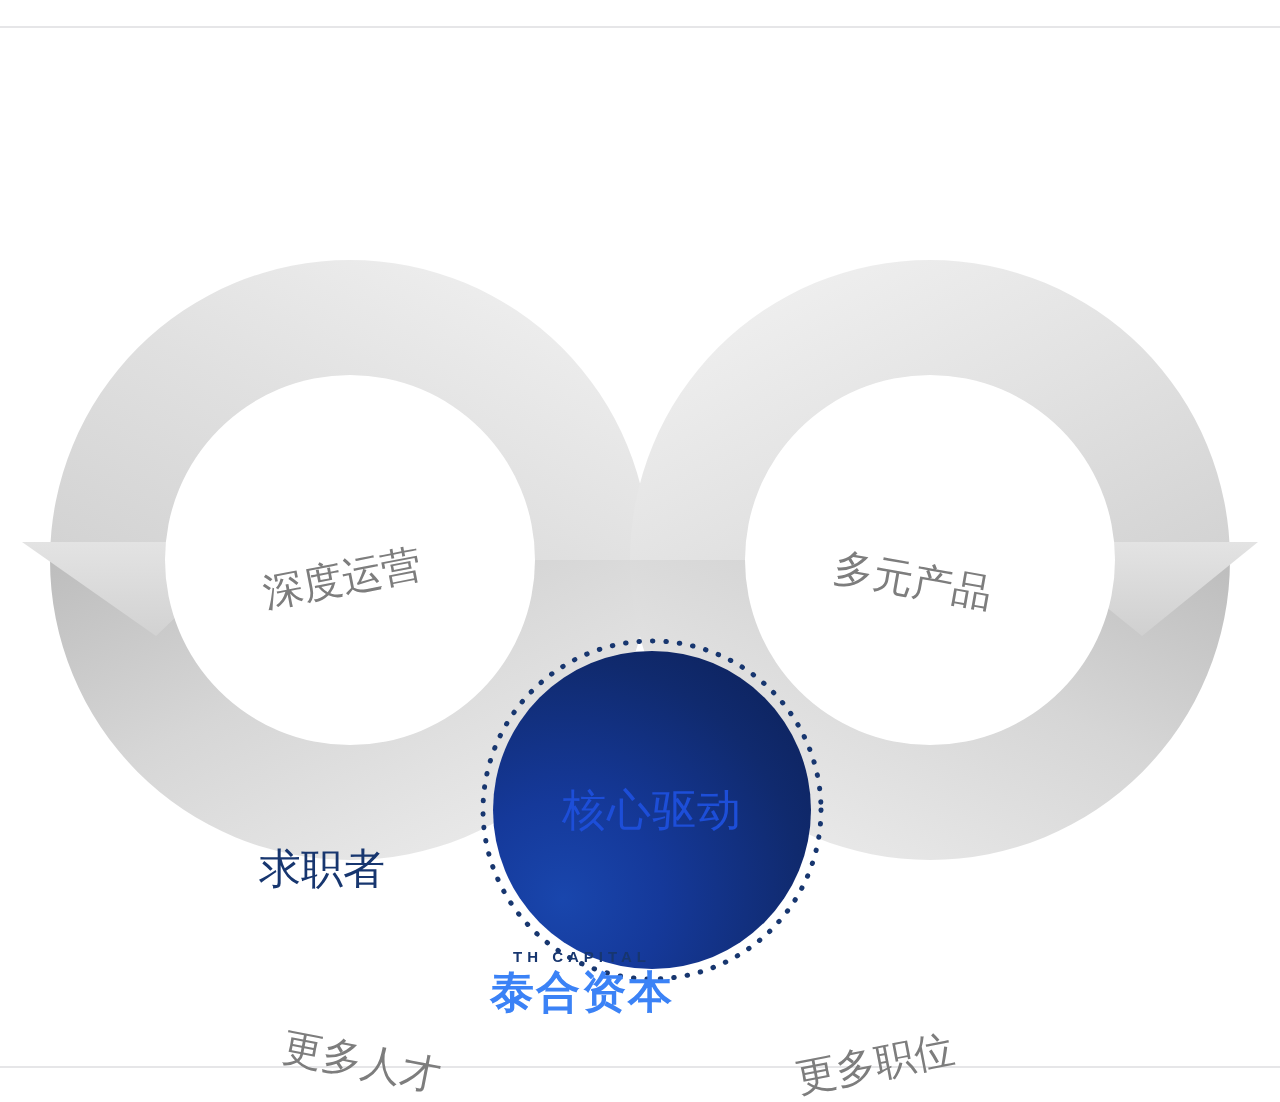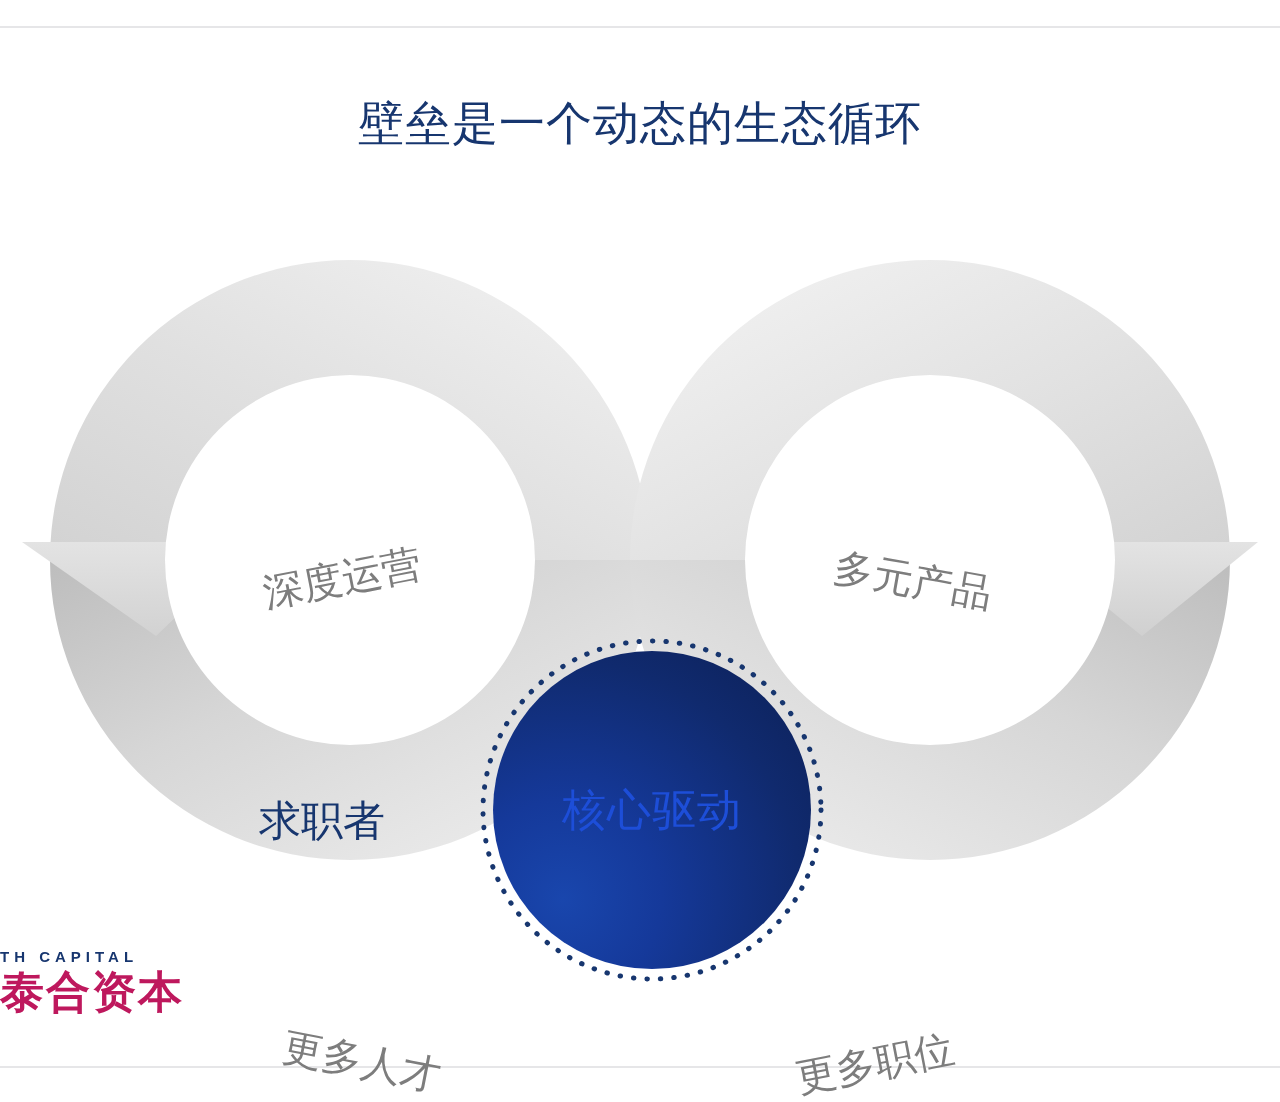--- a/index.html
+++ b/index.html
@@ -98,20 +98,21 @@
   .arc-label.br { left: 795px;  top: 790px;  transform: rotate(-11deg); }
 
   
   .inner-label {
     position: absolute;
     font-size: 42px;
     line-height: 50px;
     color: #17366f;
     white-space: nowrap;
     font-weight: 400;
+    margin-top: 48px;
   }
   .inner-label.jobseeker { left: 259px; top: 546px; }
   .inner-label.employer  { left: 833px; top: 546px; }
 
   
   .core-dotted {
     position: absolute;
     left: 477px;
     top: 385px;
     width: 350px;
@@ -141,46 +142,46 @@
     white-space: nowrap;
     font-weight: 400;
   }
 
   
   .logo {
     position: absolute;
     left: 0;
     top: 948px;
     width: 1164px;
+    text-align: center;
   }
   .logo-top {
     font-size: 15px;
     letter-spacing: 5px;
     color: #17366f;
     font-weight: 700;
     line-height: 18px;
   }
   .logo-main {
     font-size: 44px;
     letter-spacing: 2px;
-    color: #be185d;
+    color: #3b82f6;
     font-weight: 700;
     line-height: 50px;
     margin-top: 1px;
   }
 </style>
 </head>
 <body>
 
 <div class="slide">
 
   <div class="edge-rule top"></div>
   <div class="edge-rule bottom"></div>
 
-  <div class="slide-title">壁垒是一个动态的生态循环</div>
 
   <div class="diagram">
 
     <div class="ring-wrap left">
       <svg class="ring-svg" viewBox="0 0 620 620">
         <defs>
           <linearGradient id="gLeftTop" x1="0" y1="1" x2="1" y2="0">
             <stop offset="0%" stop-color="#d2d2d2"></stop>
             <stop offset="45%" stop-color="#e0e0e0"></stop>
             <stop offset="100%" stop-color="#f3f3f3"></stop>

